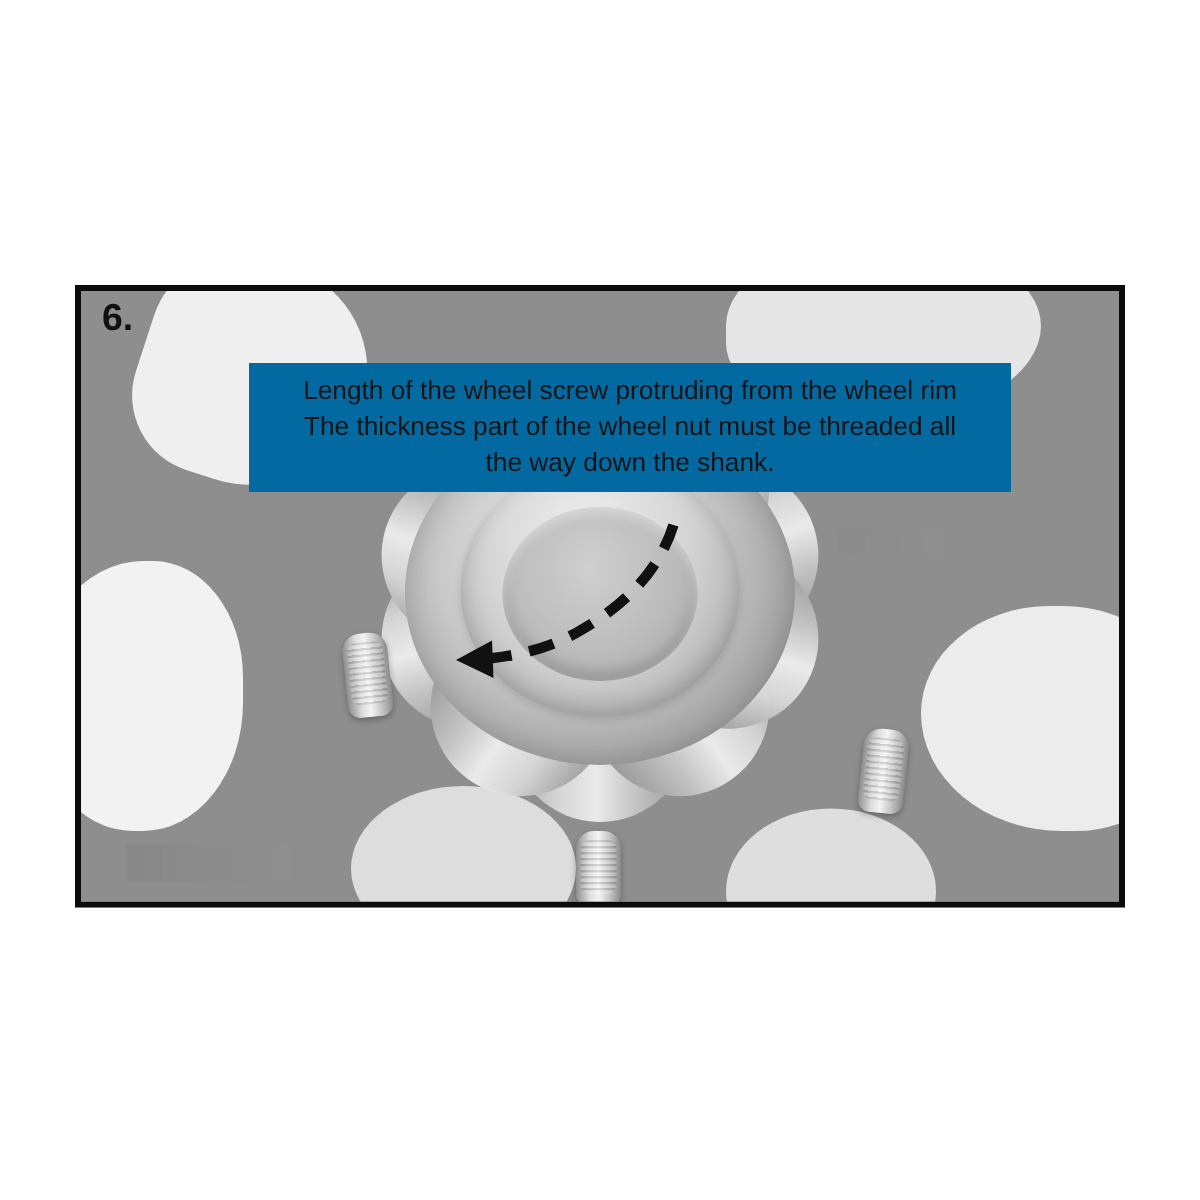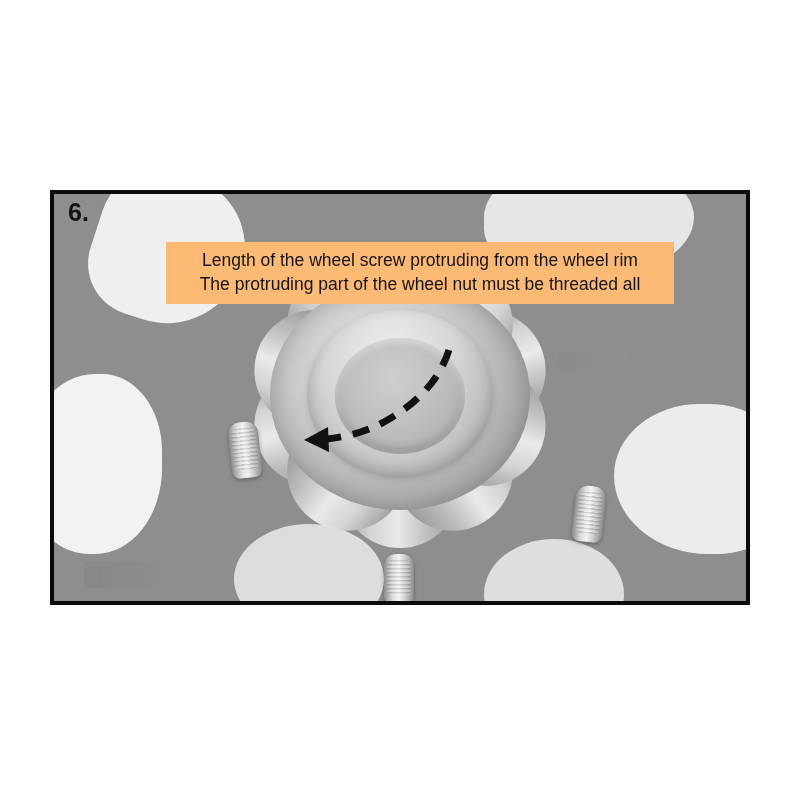--- a/index.html
+++ b/index.html
@@ -176,21 +176,21 @@
     color: #111;
     line-height: 1;
   }
 
   
   #caption {
     position: absolute;
     left: 112px;
     top: 48px;
     width: 508px;
-    background: #fdba74;
+    background: #0369a1;
     padding: 6px 8px 8px 8px;
     box-sizing: border-box;
     text-align: center;
     font-size: 17.5px;
     line-height: 24px;
     color: #141414;
   }
 
   
   #arrow {
@@ -237,17 +237,18 @@
 
     <svg id="arrow" viewBox="0 0 220 120">
       <path d="M 205 6 C 196 34, 176 58, 140 78 C 120 89, 100 93, 82 95" fill="none" stroke="#111111" stroke-width="7" stroke-linecap="butt" stroke-dasharray="17 12"></path>
       <polygon points="84,83 60,96 85,108" fill="#111111"></polygon>
     </svg>
 
     <div id="step-number">6.</div>
 
     <div id="caption">
       <div>Length of the wheel screw protruding from the wheel rim</div>
-      <div>The protruding part of the wheel nut must be threaded all</div>
+      <div>The thickness part of the wheel nut must be threaded all</div>
+      <div>the way down the shank.</div>
     </div>
 
   </div>
 </div>
 
 </body></html>

